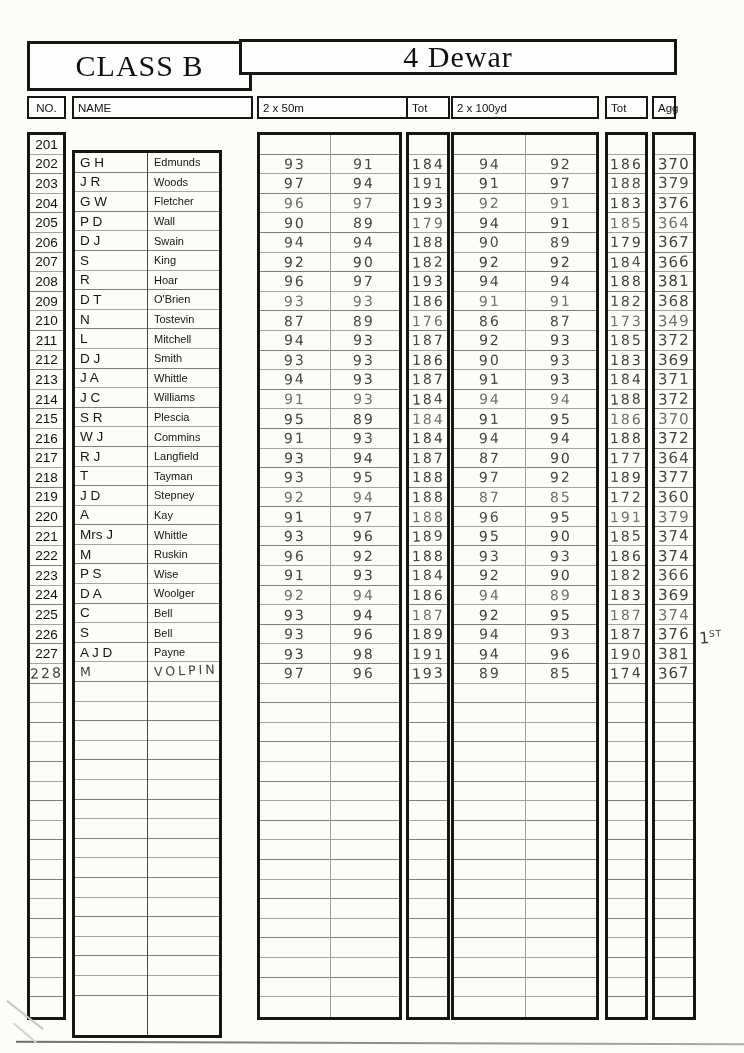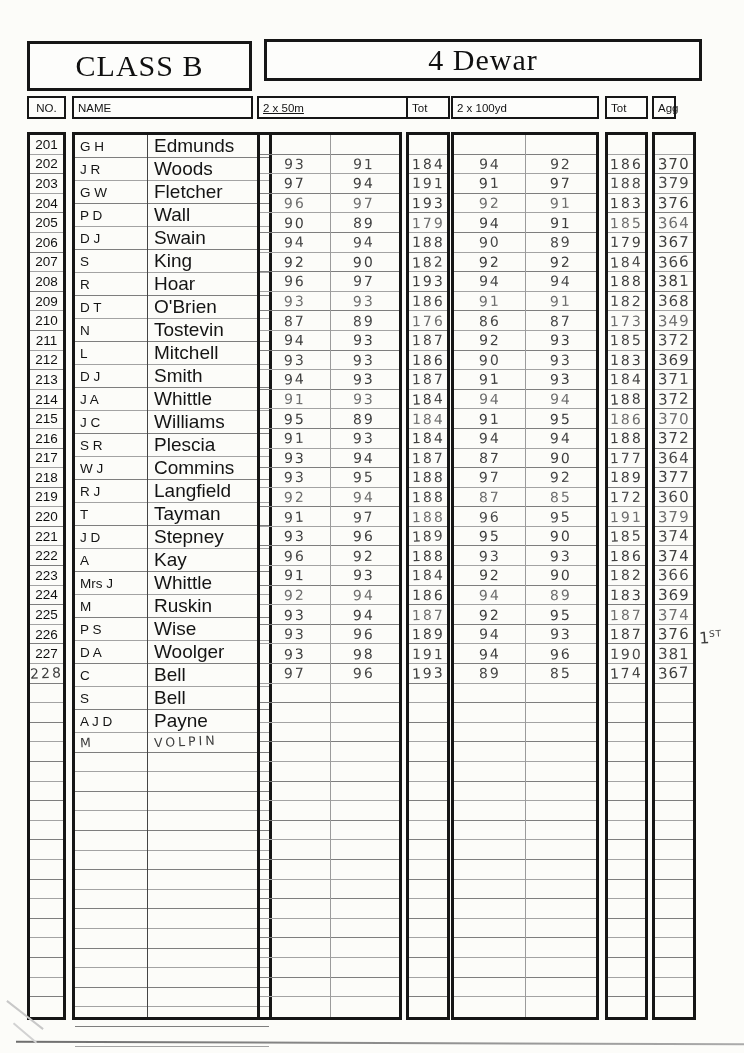--- a/index.html
+++ b/index.html
@@ -8,45 +8,45 @@
   .box{position:absolute;border:3px solid #161616;background:#fdfdfb;box-sizing:border-box;
        display:flex;align-items:center;justify-content:center;}
   .title{font-family:"Liberation Serif",serif;font-size:30px;letter-spacing:1px;color:#101010;}
   .hbox{position:absolute;top:96px;height:23px;border:2px solid #161616;box-sizing:border-box;
         display:flex;align-items:center;font-size:11.5px;background:#fdfdfb;}
   .hbox span{padding-left:4px;white-space:nowrap;text-align:right;}
   .hbox.center{justify-content:center;}
   .hbox.center span{padding-left:0;}
   #h-no{left:27px;width:39px;}
   #h-name{left:72px;width:181px;}
-  #h-50{left:257px;width:159px;text-decoration:underline;}
+  #h-50{left:257px;width:159px;}
   #h-tot1{left:406px;width:44px;}
   #h-100{left:451px;width:148px;}
   #h-tot2{left:605px;width:43px;}
   #h-agg{left:652px;width:24px;}
   #class-box{left:27px;top:41px;width:225px;height:50px;}
-  #dewar-box{left:264px;top:39px;width:438px;height:42px;}
+  #dewar-box{left:239px;top:39px;width:438px;height:36px;}
   .col{position:absolute;top:132px;height:888px;border:3px solid #161616;box-sizing:border-box;
        display:flex;flex-direction:column;background:transparent;}
   #col-no{left:27px;width:39px;}
-  #col-name{left:72px;width:200px;}
+  #col-name{left:72px;width:150px;margin-top:18px;}
   #col-50{left:257px;width:145px;}
   #col-tot1{left:406px;width:44px;}
   #col-100{left:451px;width:148px;}
   #col-tot2{left:605px;width:43px;}
   #col-agg{left:652px;width:44px;}
   .vdiv{position:absolute;top:0;bottom:0;width:1px;background:#454545;z-index:1;}
   .vdiv.mid{left:50%;background:#9b9b9b;}
   .row{flex:0 0 19.6px;box-sizing:border-box;border-bottom:1px solid #a3a3a3;
        display:flex;align-items:center;position:relative;}
   .row:nth-child(even){border-bottom-color:#7e7e7e;}
   .row:last-child{border-bottom:none;}
   .num{width:100%;text-align:center;font-size:13.5px;color:#101010;}
   .init{width:74px;padding-left:5px;font-size:13.5px;white-space:nowrap;box-sizing:border-box;}
-  .sur{padding-left:5px;font-size:19px;white-space:nowrap;}
+  .sur{padding-left:5px;font-size:11px;white-space:nowrap;}
   .half{width:50%;text-align:center;}
   .full{width:100%;text-align:center;}
   .hw{font-family:"DejaVu Sans",sans-serif;color:#474747;font-size:14px;letter-spacing:2px;
       line-height:1;display:inline-block;transform:rotate(-1deg);}
   .row:nth-child(3n) .hw{transform:rotate(1.2deg);}
   .row:nth-child(7n) .hw{transform:rotate(-2.4deg);}
   .row:nth-child(even) .hw{color:#3e3e3e;}
   .row:nth-child(5n) .hw{color:#6e6e6e;}
   .agg .hw{font-size:15px;letter-spacing:1px;}
   .handname .hw{letter-spacing:3px;font-size:12.5px;}

